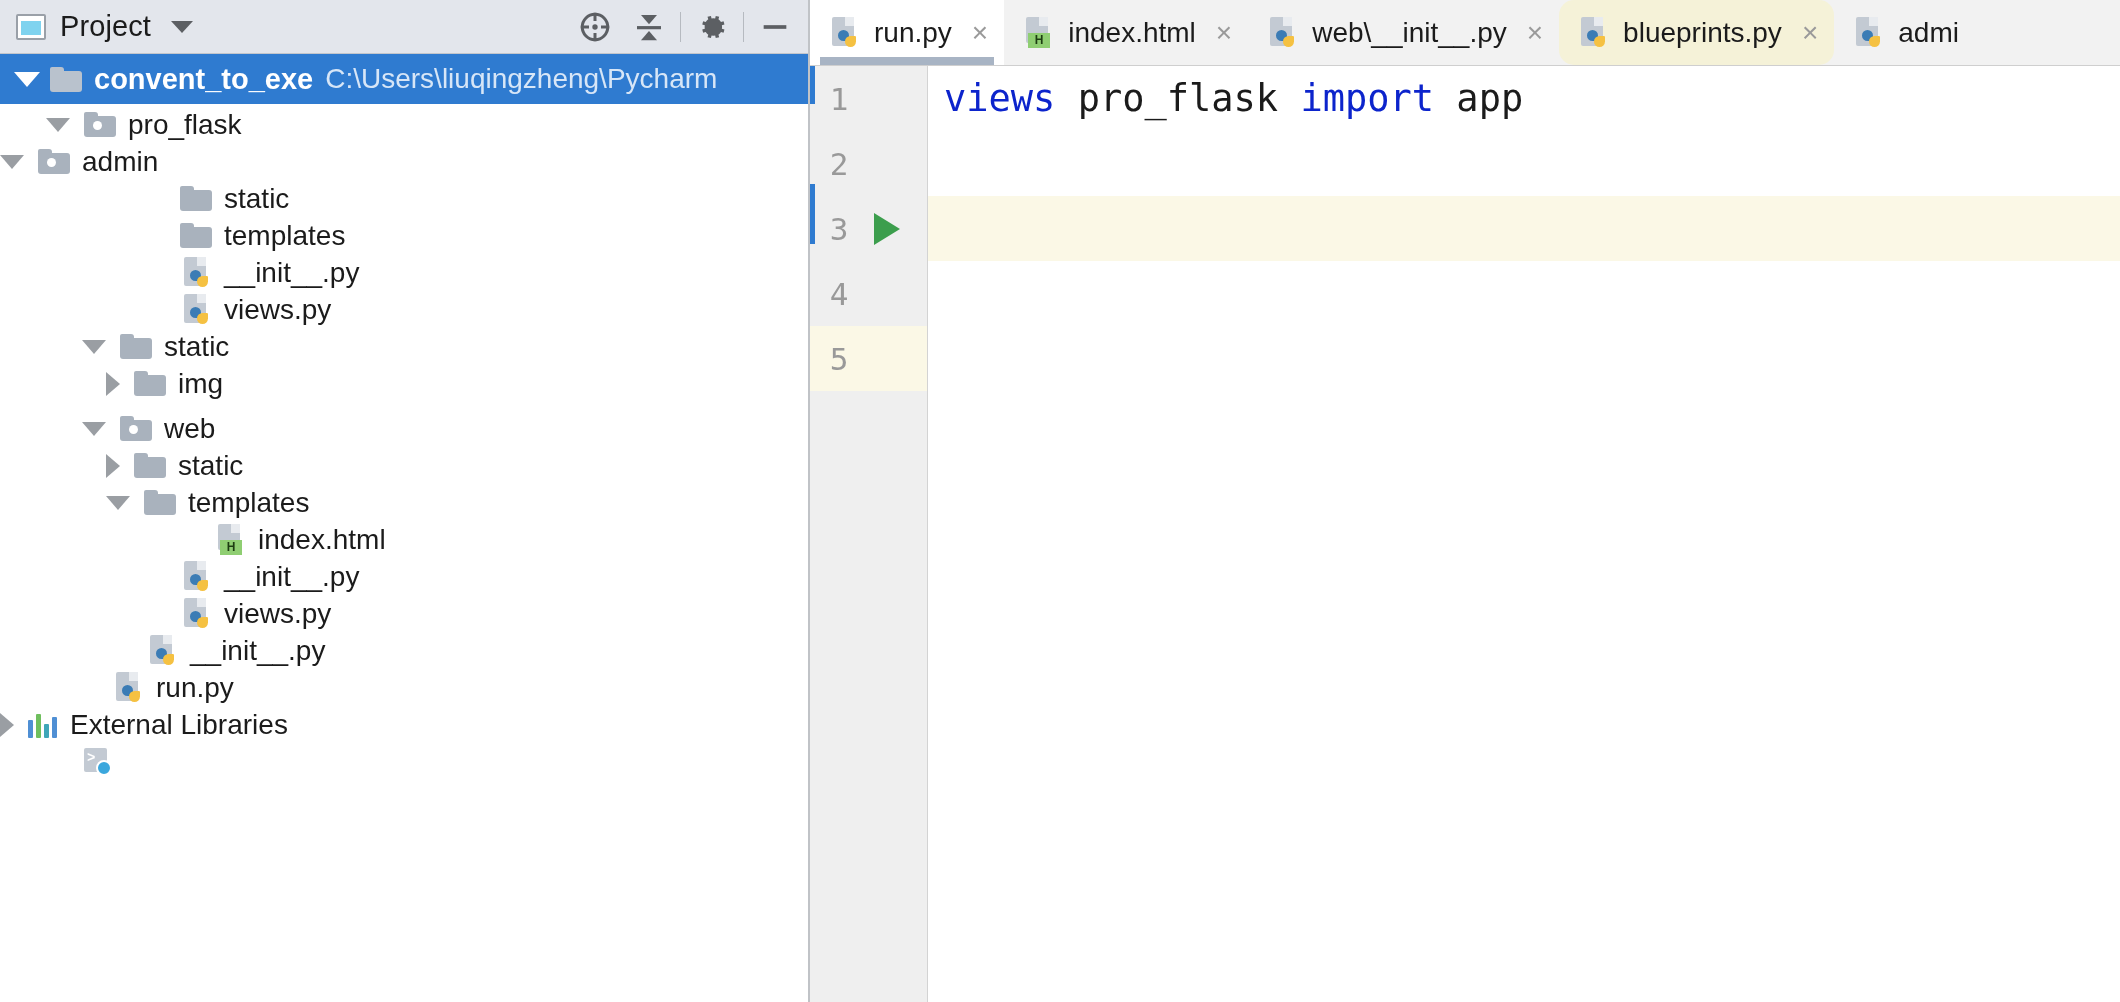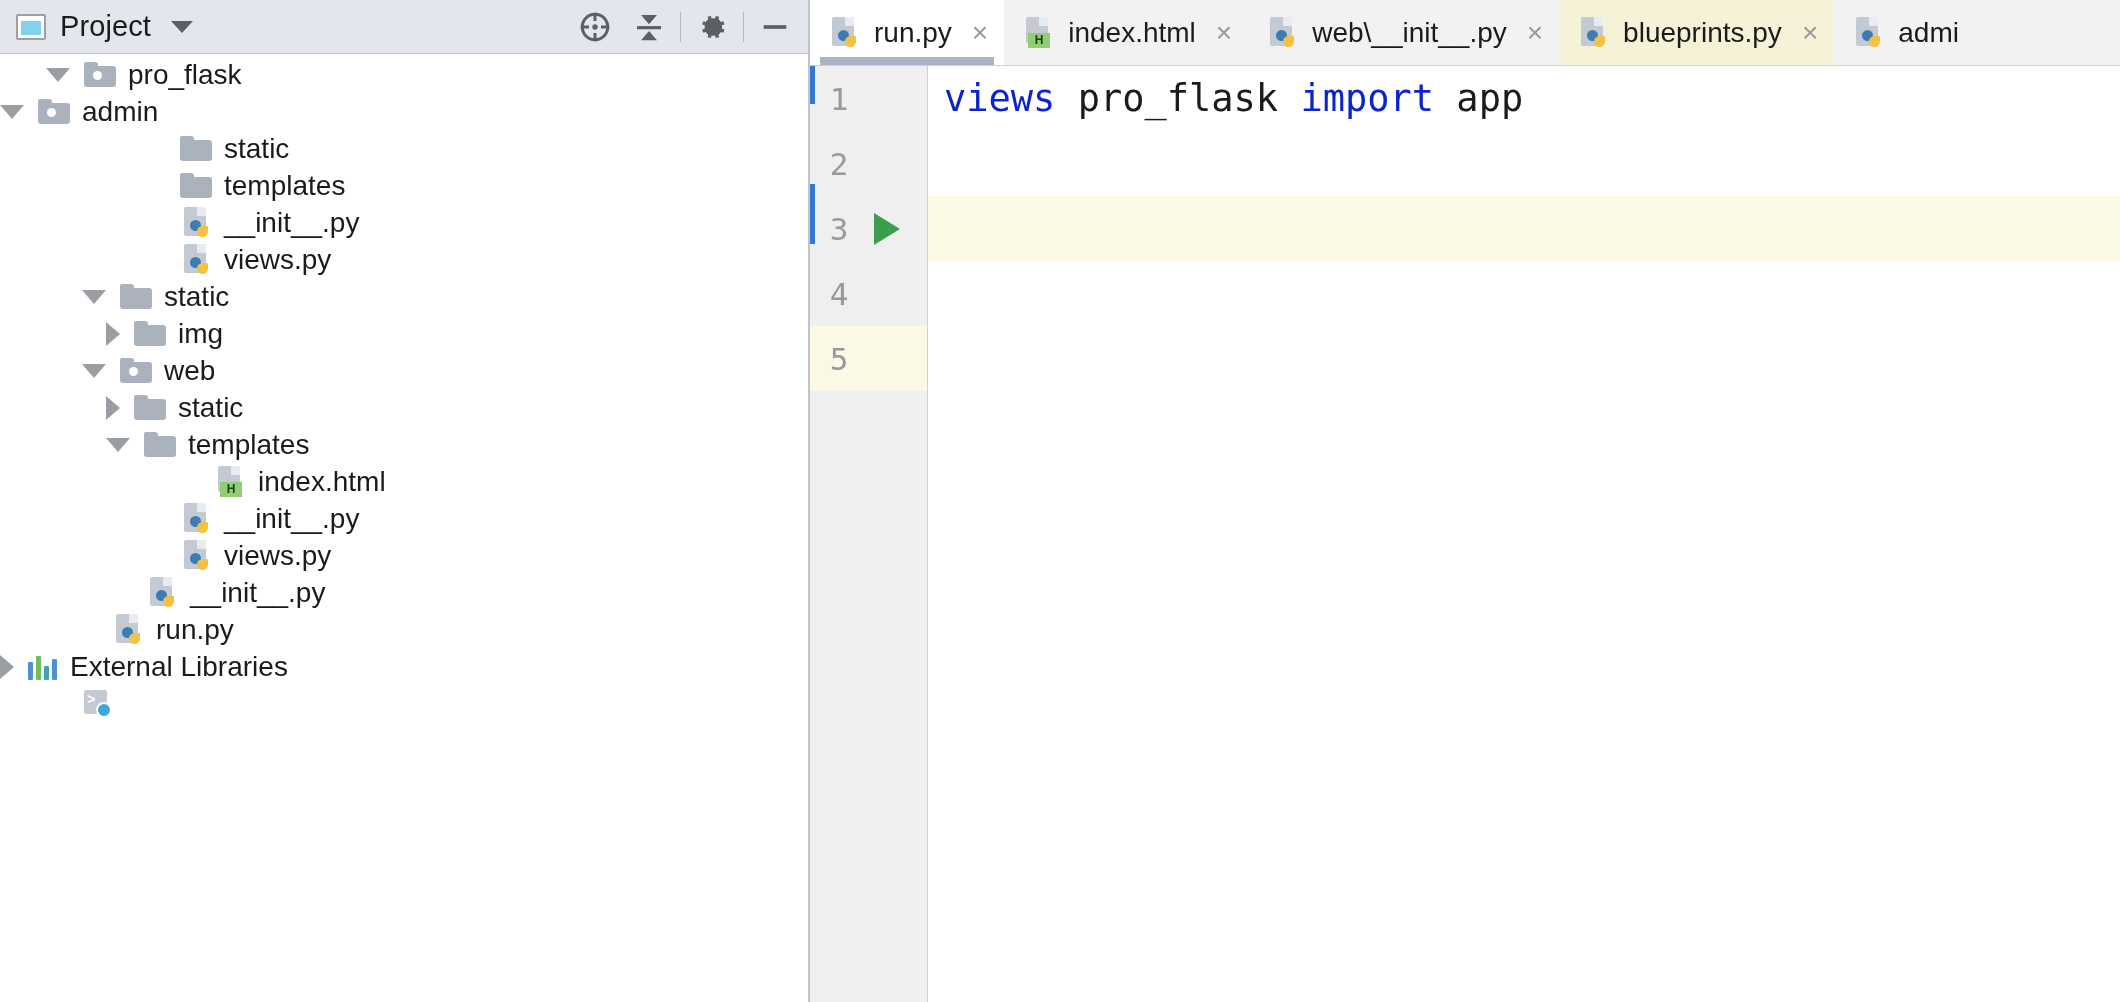--- a/index.html
+++ b/index.html
@@ -272,21 +272,21 @@
   .etab {
     display: flex;
     align-items: center;
     padding: 0 16px 0 22px;
     position: relative;
     background: #f2f2f2;
     flex: 0 0 auto;
     white-space: nowrap;
   }
   .etab.active { background: #ffffff; }
-  .etab.modified { background: #f5f2d8; }
+  .etab.modified { background: #f5f2d8; border-radius: 15px; }
   .etab .tab-name {
     font-size: 28px;
     color: #1b1b1b;
     margin-left: 14px;
   }
   .etab .tab-close {
     font-size: 28px;
     color: #9a9a9a;
     margin-left: 20px;
     line-height: 1;
@@ -419,20 +419,26 @@
 
       <span class="tb-sep"></span>
 
       <span class="tb-btn">
         <svg width="34" height="34" viewBox="0 0 24 24" aria-hidden="true">
           <line x1="4" y1="12" x2="20" y2="12" stroke="#5c5f63" stroke-width="2.6"></line>
         </svg>
       </span>
     </div>
 
+    <div id="project-row">
+      <span class="tri"></span>
+      <span class="folder-plain"></span>
+      <span class="proj-name">convent_to_exe</span>
+      <span class="proj-path">C:\Users\liuqingzheng\Pycharm</span>
+    </div>
 
     <div id="tree">
         <div class="trow" style="padding-left: 46px;">
           <span class="arrow-d"></span>
           <span class="ico-gap"></span>
           <span class="folder-pkg">
             <i></i>
           </span>
           <span class="tlabel">pro_flask</span>
         </div>
@@ -483,21 +489,21 @@
           <span class="ico-gap"></span>
           <span class="folder-plain"></span>
           <span class="tlabel">static</span>
         </div>
         <div class="trow" style="padding-left: 106px;">
           <span class="arrow-r"></span>
           <span class="ico-gap"></span>
           <span class="folder-plain"></span>
           <span class="tlabel">img</span>
         </div>
-        <div class="trow" style="padding-left: 82px;">
+        <div class="trow" style="padding-left: 82px; margin-top: 8px;">
           <span class="arrow-d"></span>
           <span class="ico-gap"></span>
           <span class="folder-pkg">
             <i></i>
           </span>
           <span class="tlabel">web</span>
         </div>
         <div class="trow" style="padding-left: 106px;">
           <span class="arrow-r"></span>
           <span class="ico-gap"></span>

